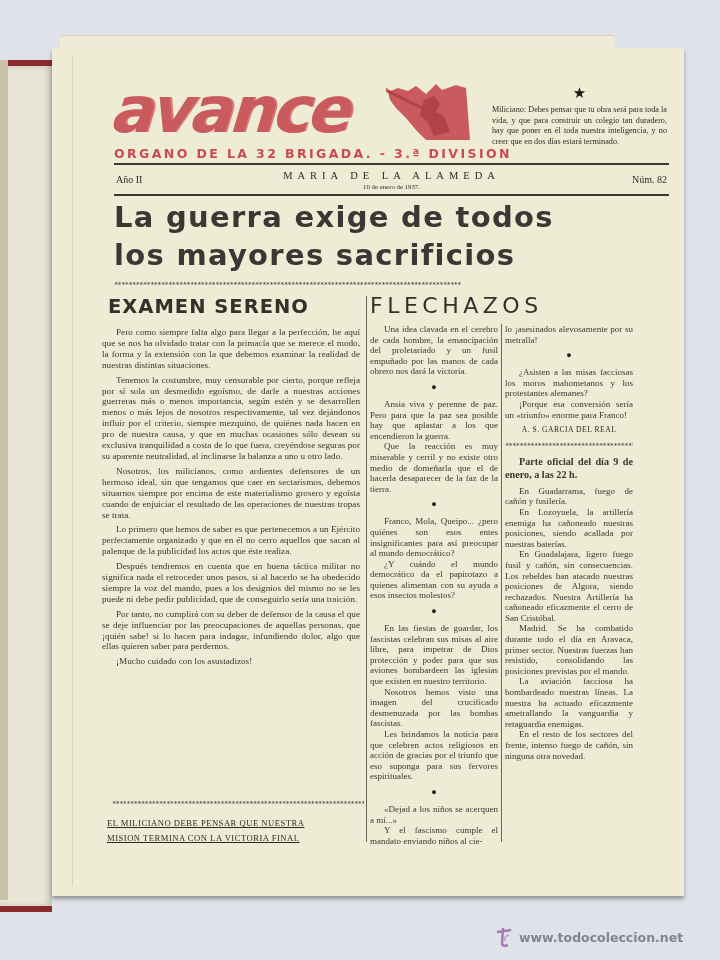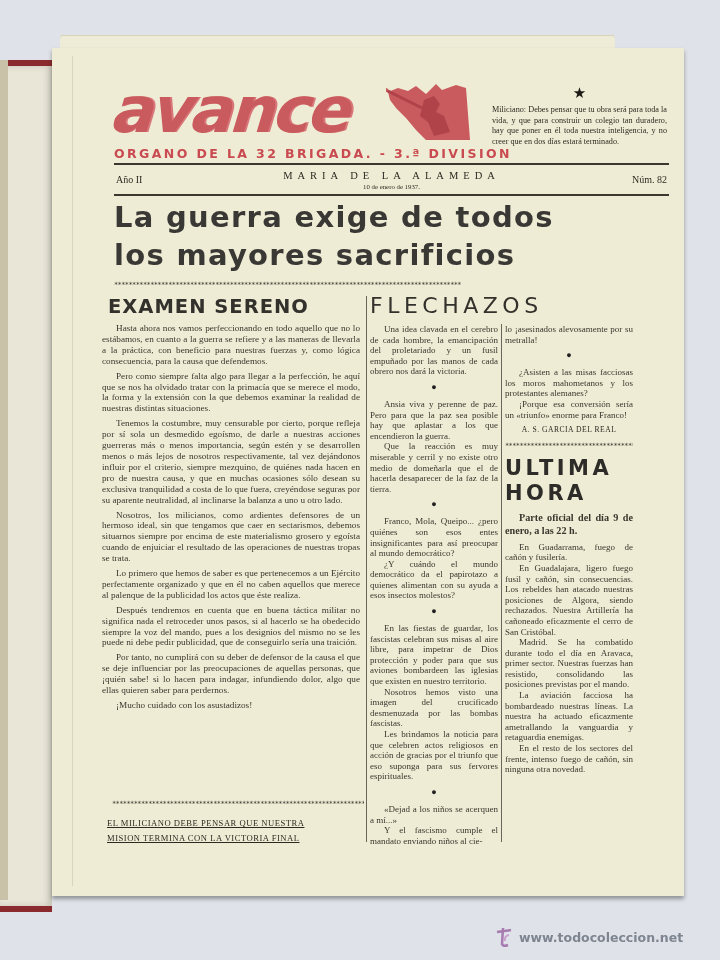--- a/index.html
+++ b/index.html
@@ -131,25 +131,24 @@
 
   <div class="stars" style="left:62px; top:233px; width:555px;">************************************************************************************************</div>
 
   <div class="sec-title" style="left:56px; top:247px; font-size:19.5px; letter-spacing:1px;">EXAMEN SERENO</div>
   <div class="sec-title" style="left:318px; top:245px; font-size:22px; letter-spacing:4.5px; font-weight:normal;">FLECHAZOS</div>
 
   <div class="vline" style="left:314px; top:248px; height:546px;"></div>
   <div class="vline" style="left:449px; top:276px; height:518px;"></div>
 
   <div class="col" style="left:50px; top:275px; width:258px;">
-    <p>Hasta ahora nos vamos perfeccionando en todo aquello que no lo estábamos, en cuanto a la guerra se refiere y a las maneras de llevarla a la práctica, con beneficio para nuestras fuerzas y, como lógica consecuencia, para la causa que defendemos.</p>
     <p style="margin-top:4px">Pero como siempre falta algo para llegar a la perfección, he aquí que se nos ha olvidado tratar con la primacía que se merece el modo, la forma y la extensión con la que debemos examinar la realidad de nuestras distintas situaciones.</p>
     <p style="margin-top:4px">Tenemos la costumbre, muy censurable por cierto, porque refleja por sí sola un desmedido egoísmo, de darle a nuestras acciones guerreras más o menos importancia, según estén y se desarrollen menos o más lejos de nosotros respectivamente, tal vez dejándonos influir por el criterio, siempre mezquino, de quiénes nada hacen en pro de nuestra causa, y que en muchas ocasiones sólo desean su exclusiva tranquilidad a costa de lo que fuera, creyéndose seguras por su aparente neutralidad, al inclinarse la balanza a uno u otro lado.</p>
     <p style="margin-top:4px">Nosotros, los milicianos, como ardientes defensores de un hermoso ideal, sin que tengamos que caer en sectarismos, debemos situarnos siempre por encima de este materialismo grosero y egoísta cuando de enjuiciar el resultado de las operaciones de nuestras tropas se trata.</p>
-    <p style="margin-top:4px">Lo primero que hemos de saber es que pertenecemos a un Ejército perfectamente organizado y que en él no caben aquellos que merece al palenque de la publicidad los actos que éste realiza.</p>
+    <p style="margin-top:4px">Lo primero que hemos de saber es que pertenecemos a un Ejército perfectamente organizado y que en él no cerro aquellos que sacan al palenque de la publicidad los actos que éste realiza.</p>
     <p style="margin-top:4px">Después tendremos en cuenta que en buena táctica militar no significa nada el retroceder unos pasos, si al hacerlo se ha obedecido siempre la voz del mando, pues a los designios del mismo no se les puede ni debe pedir publicidad, que de conseguirlo sería una traición.</p>
     <p style="margin-top:4px">Por tanto, no cumplirá con su deber de defensor de la causa el que se deje influenciar por las preocupaciones de aquellas personas, que ¡quién sabe! si lo hacen para indagar, infundiendo dolor, algo que ellas quieren saber para perdernos.</p>
     <p style="margin-top:4px">¡Mucho cuidado con los asustadizos!</p>
   </div>
 
   <div class="stars" style="left:60px; top:752px; width:252px;">************************************************************************************************</div>
   <div class="footer-msg" style="left:55px; top:768px; width:255px;">
     <div>EL MILICIANO DEBE PENSAR QUE NUESTRA</div>
     <div>MISION TERMINA CON LA VICTORIA FINAL</div>
   </div>
@@ -171,26 +170,23 @@
     <p>Y el fascismo cumple el mandato enviando niños al cie-</p>
   </div>
 
   <div class="col" style="left:453px; top:276px; width:128px; font-size:9px; line-height:10.6px;">
     <p style="text-indent:0">lo ¡asesinados alevosamente por su metralla!</p>
     <div class="dot">●</div>
     <p>¿Asisten a las misas facciosas los moros mahometanos y los protestantes alemanes?</p>
     <p>¡Porque esa conversión sería un «triunfo» enorme para Franco!</p>
     <div class="sig">A. S. GARCIA DEL REAL</div>
     <div class="stars" style="position:static; width:128px;">************************************************************************************************</div>
-    <div class="ultima" style="margin-top:6px">
-      <div>ULTIMA</div>
-      <div>HORA</div>
-    </div>
     <div class="parte">Parte oficial del día 9 de enero, a las 22 h.</div>
     <p>En Guadarrama, fuego de cañón y fusilería.</p>
+    <p>En Lozoyuela, la artillería enemiga ha cañoneado nuestras posiciones, siendo acallada por nuestras baterías.</p>
     <p>En Guadalajara, ligero fuego fusil y cañón, sin consecuencias. Los rebeldes han atacado nuestras posiciones de Algora, siendo rechazados. Nuestra Artillería ha cañoneado eficazmente el cerro de San Cristóbal.</p>
     <p>Madrid. Se ha combatido durante todo el día en Aravaca, primer sector. Nuestras fuerzas han resistido, consolidando las posiciones previstas por el mando.</p>
     <p>La aviación facciosa ha bombardeado nuestras líneas. La nuestra ha actuado eficazmente ametrallando la vanguardia y retaguardia enemigas.</p>
     <p>En el resto de los sectores del frente, intenso fuego de cañón, sin ninguna otra novedad.</p>
   </div>
 </div>
 
 <div class="watermark">
   <svg class="wm-logo" viewBox="0 0 20 22">
     <path d="M3 6 L17 4" stroke="#a77bb0" stroke-width="2.5" fill="none"></path>

